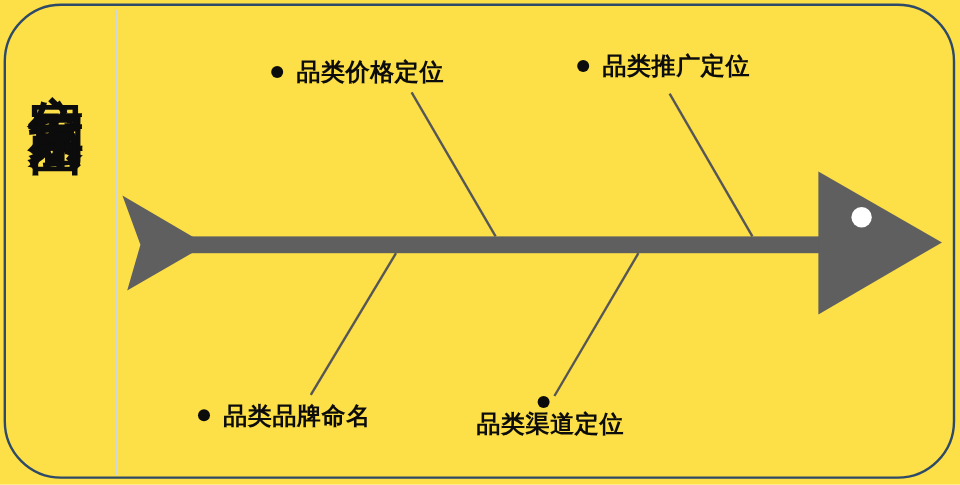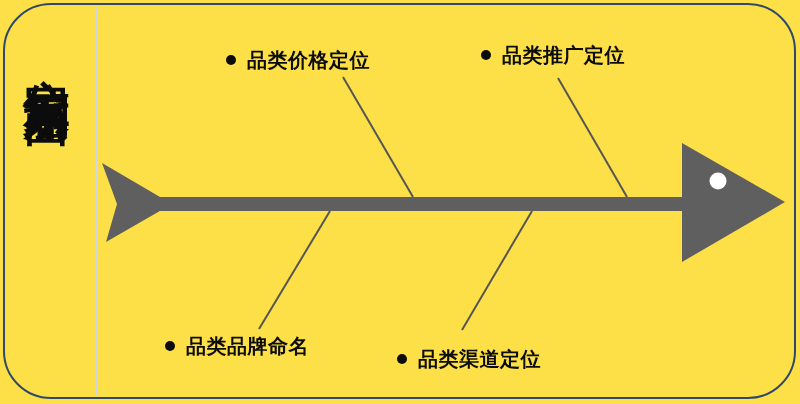--- a/index.html
+++ b/index.html
@@ -66,21 +66,21 @@
   }
   .label-text {
     font-size: 20px;
     font-weight: 700;
     color: #0c0c0c;
     letter-spacing: 0.5px;
   }
   .pos-price   { left: 226px; top: 49px; }
   .pos-promo   { left: 481px; top: 32px; margin-top: 12px; }
   .pos-brand   { left: 165px; top: 335px; justify-content: center; }
-  .pos-channel { left: 397px; top: 348px; }
+  .pos-channel { left: 397px; top: 330px; flex-direction: column; }
 </style>
 </head>
 <body>
 
 <div class="page">
 
   <div class="slide-border"></div>
 
   <div class="title-divider"></div>
 

